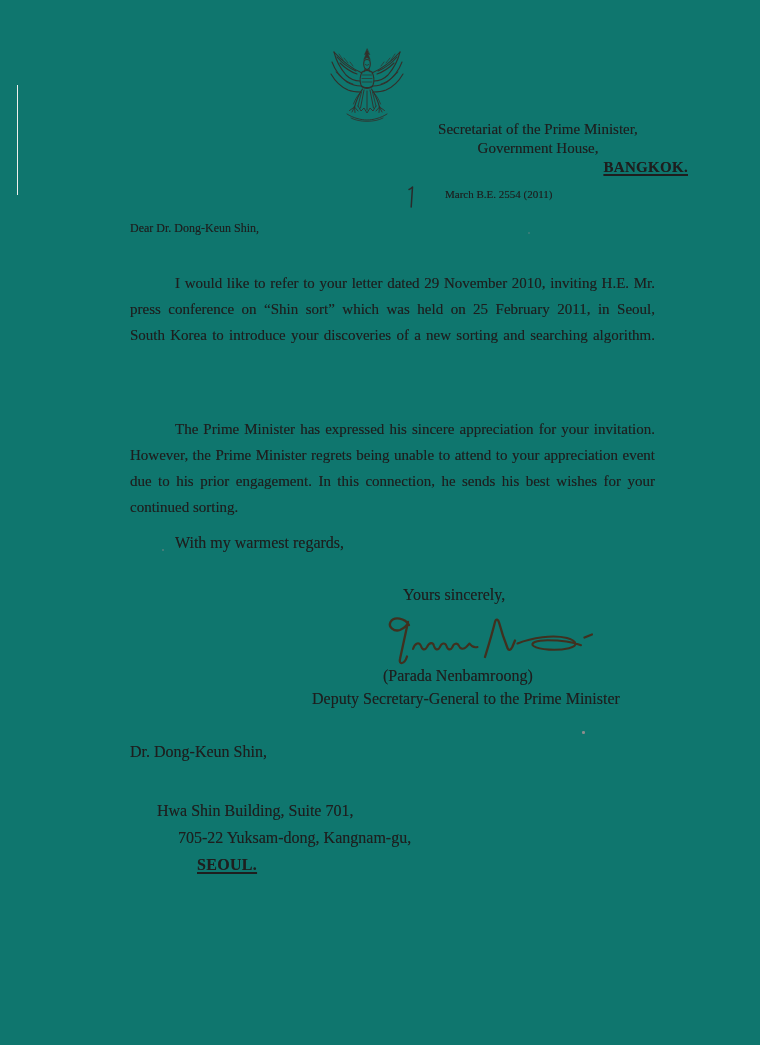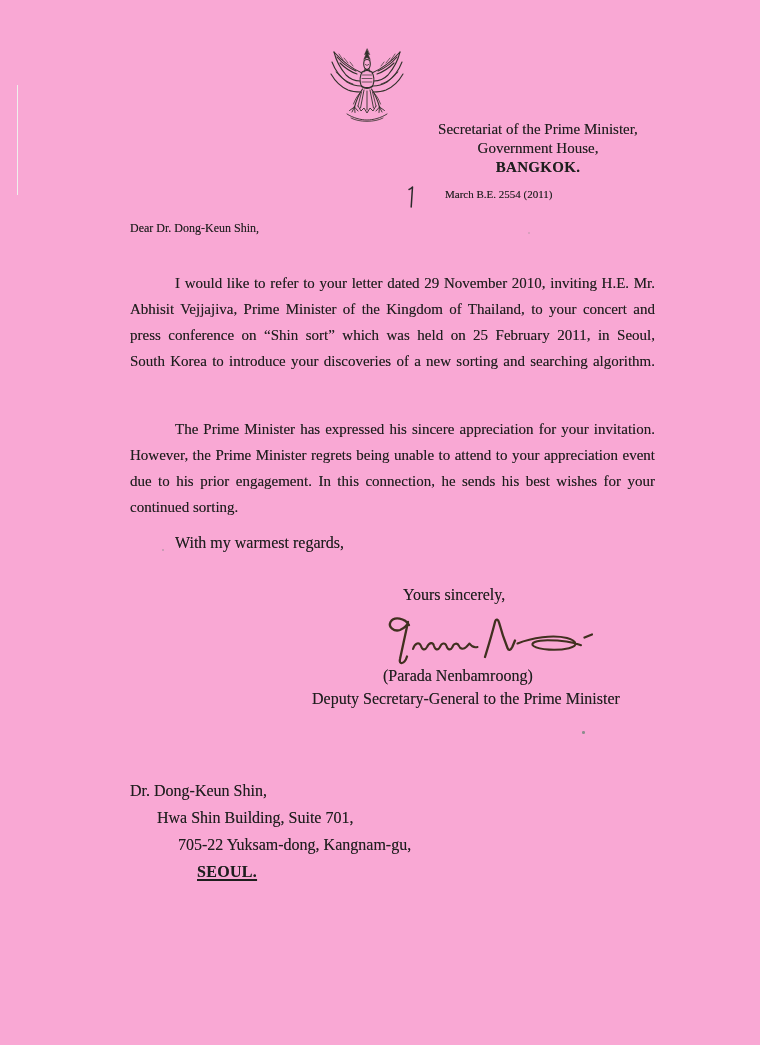--- a/index.html
+++ b/index.html
@@ -1,63 +1,65 @@
 <!DOCTYPE html>
 <html><head>
 <meta charset="utf-8">
 <style>
   html,body{margin:0;padding:0;}
   body{background:#fdfdfb;}
   .page{
     position:relative; width:760px; height:1045px;
-    background:#f9a8d4; overflow:hidden;
+    background:#0f766e; overflow:hidden;
     font-family:"Liberation Serif","DejaVu Serif",serif;
     color:#1e1e1e;
   }
   .abs{position:absolute;}
   .txt{
     font-family:"Liberation Serif","DejaVu Serif",serif;
     color:#1e1e1e;
     text-shadow:0 0 0.5px rgba(30,30,30,0.5);
     white-space:nowrap;
   }
   .letterhead{
     left:388px; top:120px; width:300px;
     text-align:center; font-size:15px; line-height:19px;
   }
   .letterhead .lh-line{white-space:nowrap;}
   .bold-underline{
     font-weight:700;
+    text-decoration:underline;
     text-decoration-thickness:1.5px;
     text-underline-offset:2px;
     letter-spacing:0.3px;
+    text-align:right;
   }
   .dateline-text{left:445px; top:184px; font-size:11px; line-height:20px;}
   .salutation{left:130px; top:218px; font-size:12px; line-height:20px;}
   .para{
     position:absolute; left:130px; width:525px;
     font-size:15px; line-height:26px;
     text-shadow:0 0 0.5px rgba(30,30,30,0.5);
   }
   .para.p1{top:270px;}
   .para.p2{top:400px;margin-top:16px;}
   .para .pline{text-align:justify; text-align-last:justify;}
   .para .pline.indent{text-indent:45px;}
   .para .pline.short{text-align-last:left;}
   .closing{left:175px; top:533px; font-size:16px; line-height:20px;}
   .valediction{left:403px; top:585px; font-size:16px; line-height:20px;text-align:center;}
   .signer-name{left:383px; top:666px; font-size:16px; line-height:20px;text-align:right;}
   .signer-title{left:312px; top:689px; font-size:16px; line-height:20px;}
   .recipient{
-    position:absolute; left:130px; top:777px;
+    position:absolute; left:130px; top:738px;
     font-size:16px; line-height:27px;
     text-shadow:0 0 0.5px rgba(30,30,30,0.5);
   }
   .recipient .pline{text-align:left; white-space:nowrap;}
-  .recipient .pline:nth-child(2){padding-left:27px;}
+  .recipient .pline:nth-child(2){padding-left:27px;margin-top:32px;}
   .recipient .pline:nth-child(3){padding-left:48px;}
   .recipient .pline:nth-child(4){
     padding-left:67px; font-weight:700;
     text-decoration:underline; text-decoration-thickness:1.5px;
     text-underline-offset:2px; letter-spacing:0.3px;
   }
   .noise{position:absolute; border-radius:50%; background:#8d8d8d;}
   .scan-edge{position:absolute; left:17px; top:85px; width:1px; height:110px; background:#efefec;}
 </style>
 </head>
@@ -115,21 +117,20 @@
   <svg class="abs" style="left:406px; top:185px;" width="12" height="24" viewBox="0 0 12 24">
     <path d="M6.5 2 C5 3.6 4 4.2 3 4.4 M6.5 2 L5.2 22" stroke="#2a2a2a" stroke-width="1.5" fill="none" stroke-linecap="round"></path>
   </svg>
 
   <div class="abs txt dateline-text">March B.E. 2554 (2011)</div>
 
   <div class="abs txt salutation">Dear Dr. Dong-Keun Shin,</div>
 
   <div class="para p1">
       <div class="pline indent">I would like to refer to your letter dated 29 November 2010, inviting  H.E. Mr.</div>
-      <div class="pline">Abhisit Vejjajiva, Prime Minister of the Kingdom of Thailand, to your concert and</div>
       <div class="pline">press conference on “Shin sort” which was held on 25 February 2011, in Seoul,</div>
       <div class="pline">South Korea to introduce your discoveries of a new sorting and searching algorithm.</div>
     </div>
   <div class="para p2">
       <div class="pline indent">The Prime Minister has expressed his sincere appreciation for your invitation.</div>
       <div class="pline">However, the Prime Minister regrets being unable to attend to your appreciation event</div>
       <div class="pline">due to his prior engagement.  In this connection, he sends his best wishes for your</div>
       <div class="pline short">continued sorting.</div>
     </div>
 

